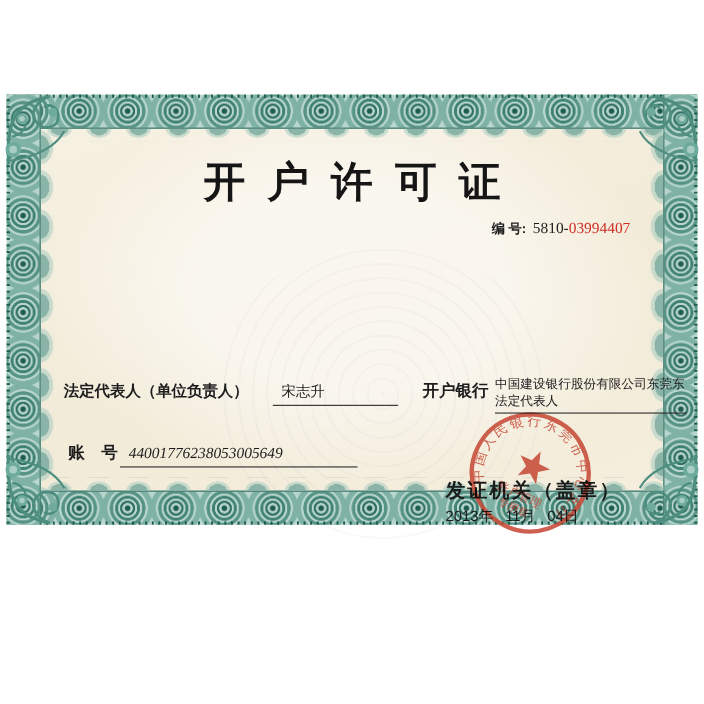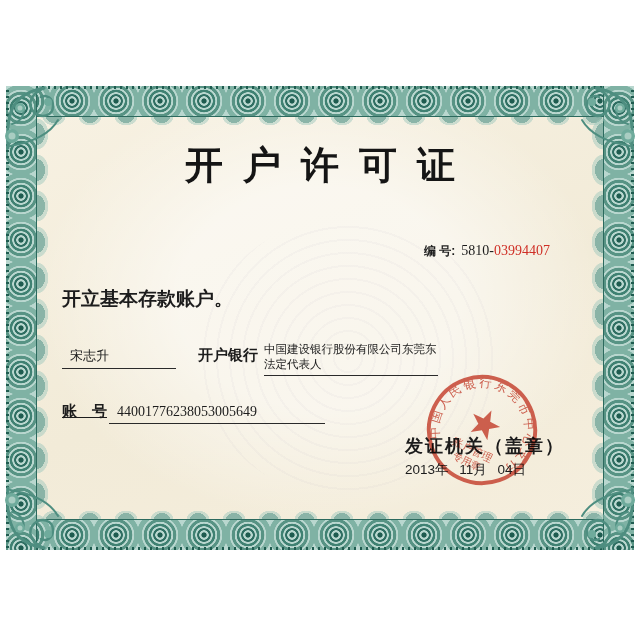--- a/index.html
+++ b/index.html
@@ -2,21 +2,21 @@
 <html><head>
 <meta charset="utf-8">
 <style>
   html,body{margin:0;padding:0;}
   body{
     width:640px;height:640px;background:#ffffff;overflow:hidden;
     font-family:"Liberation Sans",sans-serif;color:#1c1c1c;
     position:relative;
   }
   .certificate{
-    position:absolute;left:6px;top:86px;width:628px;height:464px;
+    position:absolute;left:6px;top:86px;width:628px;height:391px;
   }
   
   .paper{
     position:absolute;inset:28px;z-index:1;
     background:
       radial-gradient(ellipse at 50% 45%, rgba(255,255,255,.55) 0 35%, rgba(0,0,0,0) 70%),
       linear-gradient(160deg,#f7f1e2 0%,#f2ebd8 55%,#f5eedd 100%);
   }
   .watermark{
     position:absolute;left:164px;top:104px;width:300px;height:280px;z-index:1;
@@ -72,37 +72,37 @@
   .corner-br{bottom:-8px;right:-6px;transform:scale(-1,-1);}
   
   .content{position:absolute;inset:0;z-index:3;}
   .cert-title{
     position:absolute;top:54px;left:0;right:0;text-align:center;
     font-family:"Liberation Serif",serif;font-weight:bold;font-size:38px;
     letter-spacing:20px;text-indent:20px;color:#151515;
   }
   .row-approval{position:absolute;top:114px;left:58px;font-size:12px;font-weight:bold;}
   .row-approval .num{font-family:"Liberation Serif",serif;font-weight:normal;font-size:14px;margin-left:16px;}
-  .row-serial{position:absolute;top:114px;left:418px;font-size:12px;font-weight:bold;margin-top:43px;}
+  .row-serial{position:absolute;top:114px;left:441px;font-size:12px;font-weight:bold;}
   .row-serial .num{font-family:"Liberation Serif",serif;font-weight:normal;font-size:14px;margin-left:6px;}
   .row-serial .red{color:#cf2f26;}
   .line1{position:absolute;top:156px;left:88px;display:flex;align-items:baseline;font-size:19px;font-weight:bold;}
   .u{border-bottom:1.5px solid #2a2a2a;}
   .company{width:234px;font-family:"Liberation Serif",serif;font-weight:normal;font-size:13px;padding:0 4px 3px 6px;}
   .line1 .suffix{margin-left:12px;}
   .line2{position:absolute;top:200px;left:56px;font-size:19px;font-weight:bold;}
   .line3{position:absolute;top:260px;left:52px;display:flex;align-items:baseline;}
   .rep-label{font-size:14px;font-weight:bold;}
-  .rep-name{width:102px;font-family:"Liberation Serif",serif;font-size:13px;padding:0 4px 3px 8px;margin-left:4px;}
+  .rep-name{width:102px;font-family:"Liberation Serif",serif;font-size:13px;padding:0 4px 3px 8px;margin-left:22px;}
   .bank-label{font-size:15px;font-weight:bold;margin-left:22px;}
   .bank-name{width:174px;margin-left:6px;position:relative;top:-7px;
-    font-family:Liberation Mono, monospace;font-size:11.5px;line-height:1.3;padding-bottom:2px;}
+    font-family:Liberation Sans, sans-serif;font-size:11.5px;line-height:1.3;padding-bottom:2px;}
   .line4{position:absolute;top:316px;left:56px;display:flex;align-items:baseline;}
-  .acct-label{font-size:15px;font-weight:bold;text-decoration:underline;}
-  .acct-num{width:204px;font-family:"Liberation Serif",serif;font-size:14px;padding:0 4px 3px 8px;margin-left:2px;}
+  .acct-label{font-size:15px;font-weight:bold;}
+  .acct-num{width:204px;font-family:"Liberation Serif",serif;font-size:14px;padding:0 4px 3px 8px;margin-left:2px;font-style:italic;}
   .issuer{position:absolute;top:348px;left:399px;font-size:18px;font-weight:bold;letter-spacing:2px;}
   .issue-date{position:absolute;top:375px;left:399px;font-family:Liberation Sans, sans-serif;font-size:13.5px;word-spacing:7px;}
   .seal{position:absolute;left:417px;top:285px;width:118px;height:118px;z-index:5;
     transform:rotate(26deg);opacity:.88;mix-blend-mode:multiply;pointer-events:none;}
 </style>
 </head>
 <body>
 
 <div class="certificate">
 
@@ -199,23 +199,23 @@
   <div class="content">
 
     <div class="cert-title">开户许可证</div>
 
 
     <div class="row-serial">
       <span>编 号:</span><span class="num"><span>5810-</span><span class="red">03994407</span></span>
     </div>
 
 
-    <div class="line2">开立基本存款账户。</div>
 
     <div class="line3">
+      <span class="rep-label">法定代表人（单位负责人）</span>
       <span class="rep-name u">宋志升</span>
       <span class="bank-label">开户银行</span>
       <span class="bank-name u">
         <span>中国建设银行股份有限公司东莞东</span><br>
         <span>法定代表人</span>
       </span>
     </div>
 
     <div class="line4">
       <span class="acct-label">账　号</span>

